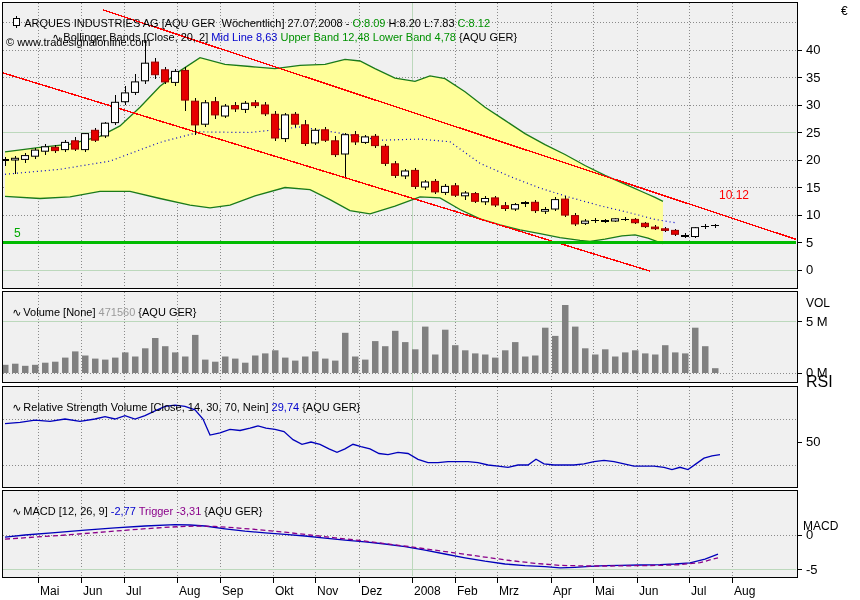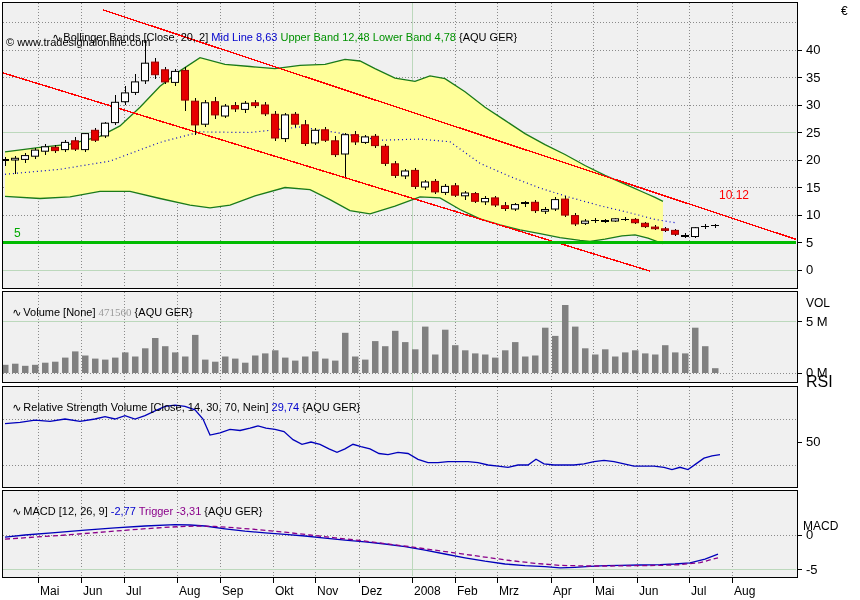--- a/index.html
+++ b/index.html
@@ -1,20 +1,20 @@
 <!DOCTYPE html>
 <html><head>
 <meta charset="utf-8">
 <style>
   html,body{margin:0;padding:0;background:#ffffff;}
   #root{position:relative;width:860px;height:600px;background:#ffffff;overflow:hidden;
         font-family:"Liberation Sans",sans-serif;}
   #cv{position:absolute;left:0;top:0;}
   .t{position:absolute;font:11px "Liberation Sans",sans-serif;color:#000;white-space:pre;line-height:12px;}
-  .grn{color:#009100;} .blu{color:#0000cc;} .pur{color:#8a008a;} .gry{color:#9a9a9a;font-family:Liberation Serif, serif;}
+  .grn{color:#009100;} .blu{color:#0000cc;} .pur{color:#8a008a;} .gry{color:#9a9a9a;}
   .lbl5{color:#00aa00;font:12px "Liberation Sans",sans-serif;}
   .lblTrend{color:#ff0000;font:12px "Liberation Sans",sans-serif;}
   .cur{font:12px "Liberation Sans",sans-serif;}
   .icon{display:inline-block;vertical-align:-1px;margin-right:3px;}
   .wave{font:11px "DejaVu Sans",sans-serif;margin-right:2px;}
 </style>
 </head>
 <body>
 <div id="root">
 
@@ -420,20 +420,26 @@
         <text x="595" y="595" font-family="&quot;Liberation Sans&quot;,sans-serif" font-size="12" fill="#000">Mai</text>
         <line x1="637" y1="578" x2="637" y2="583" stroke="#000" stroke-width="1" stroke-dasharray="none" shape-rendering="crispEdges"></line>
         <text x="639" y="595" font-family="&quot;Liberation Sans&quot;,sans-serif" font-size="12" fill="#000">Jun</text>
         <line x1="689" y1="578" x2="689" y2="583" stroke="#000" stroke-width="1" stroke-dasharray="none" shape-rendering="crispEdges"></line>
         <text x="691" y="595" font-family="&quot;Liberation Sans&quot;,sans-serif" font-size="12" fill="#000">Jul</text>
         <line x1="732" y1="578" x2="732" y2="583" stroke="#000" stroke-width="1" stroke-dasharray="none" shape-rendering="crispEdges"></line>
         <text x="734" y="595" font-family="&quot;Liberation Sans&quot;,sans-serif" font-size="12" fill="#000">Aug</text>
       </g>
     </svg>
 
+<div class="t" style="left:6px;top:4px;">
+  <span class="icon"><svg width="9" height="12">
+          <line x1="4.5" y1="0" x2="4.5" y2="12" stroke="#000"></line>
+          <rect x="1.5" y="2.5" width="6" height="7" fill="#fff" stroke="#000"></rect>
+        </svg></span><span>ARQUES INDUSTRIES AG [AQU GER  Wöchentlich] 27.07.2008 - </span><span class="grn">O:8.09</span><span> H:8.20 L:7.83 </span><span class="grn">C:8.12</span>
+</div>
 
 <div class="t" style="left:6px;top:19px;margin-left:40px;">
   <span class="wave">∿</span><span>Bollinger Bands [Close, 20, 2] </span><span class="blu">Mid Line 8,63 </span><span class="grn">Upper Band 12,48 Lower Band 4,78 </span><span>{AQU GER}</span>
 </div>
 
 <div class="t" style="left:6px;top:36px;">© www.tradesignalonline.com</div>
 <div class="t cur" style="left:841px;top:4px;">€</div>
 
 <div class="t" style="left:6px;top:294px;">
   <span class="wave">∿</span><span>Volume [None] </span><span class="gry">471560</span><span> {AQU GER}</span>

